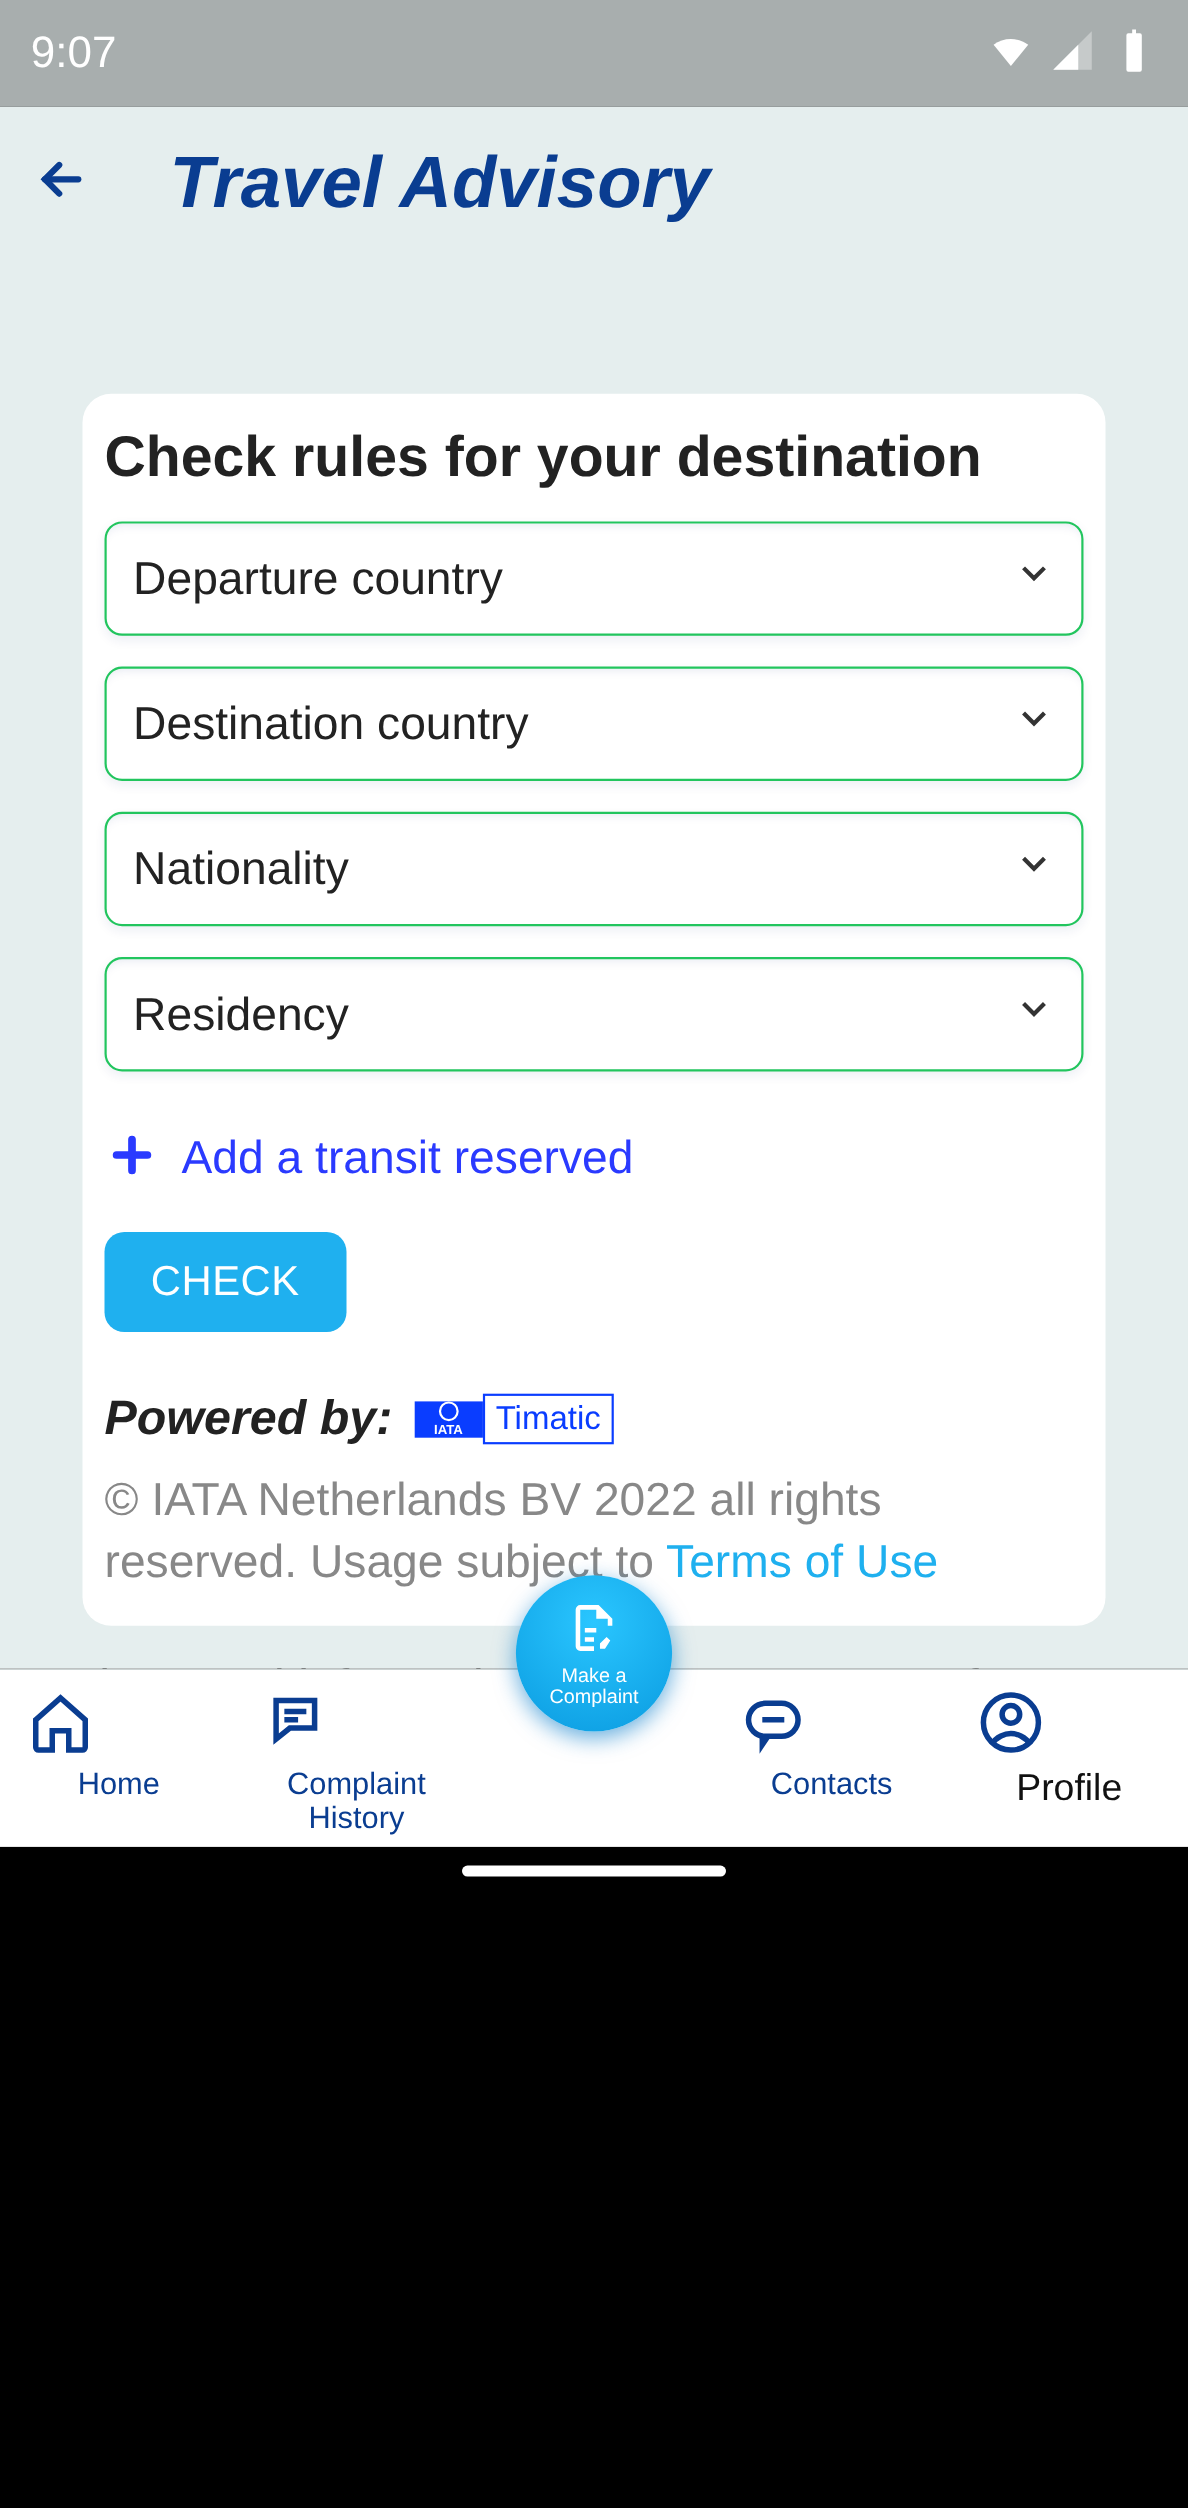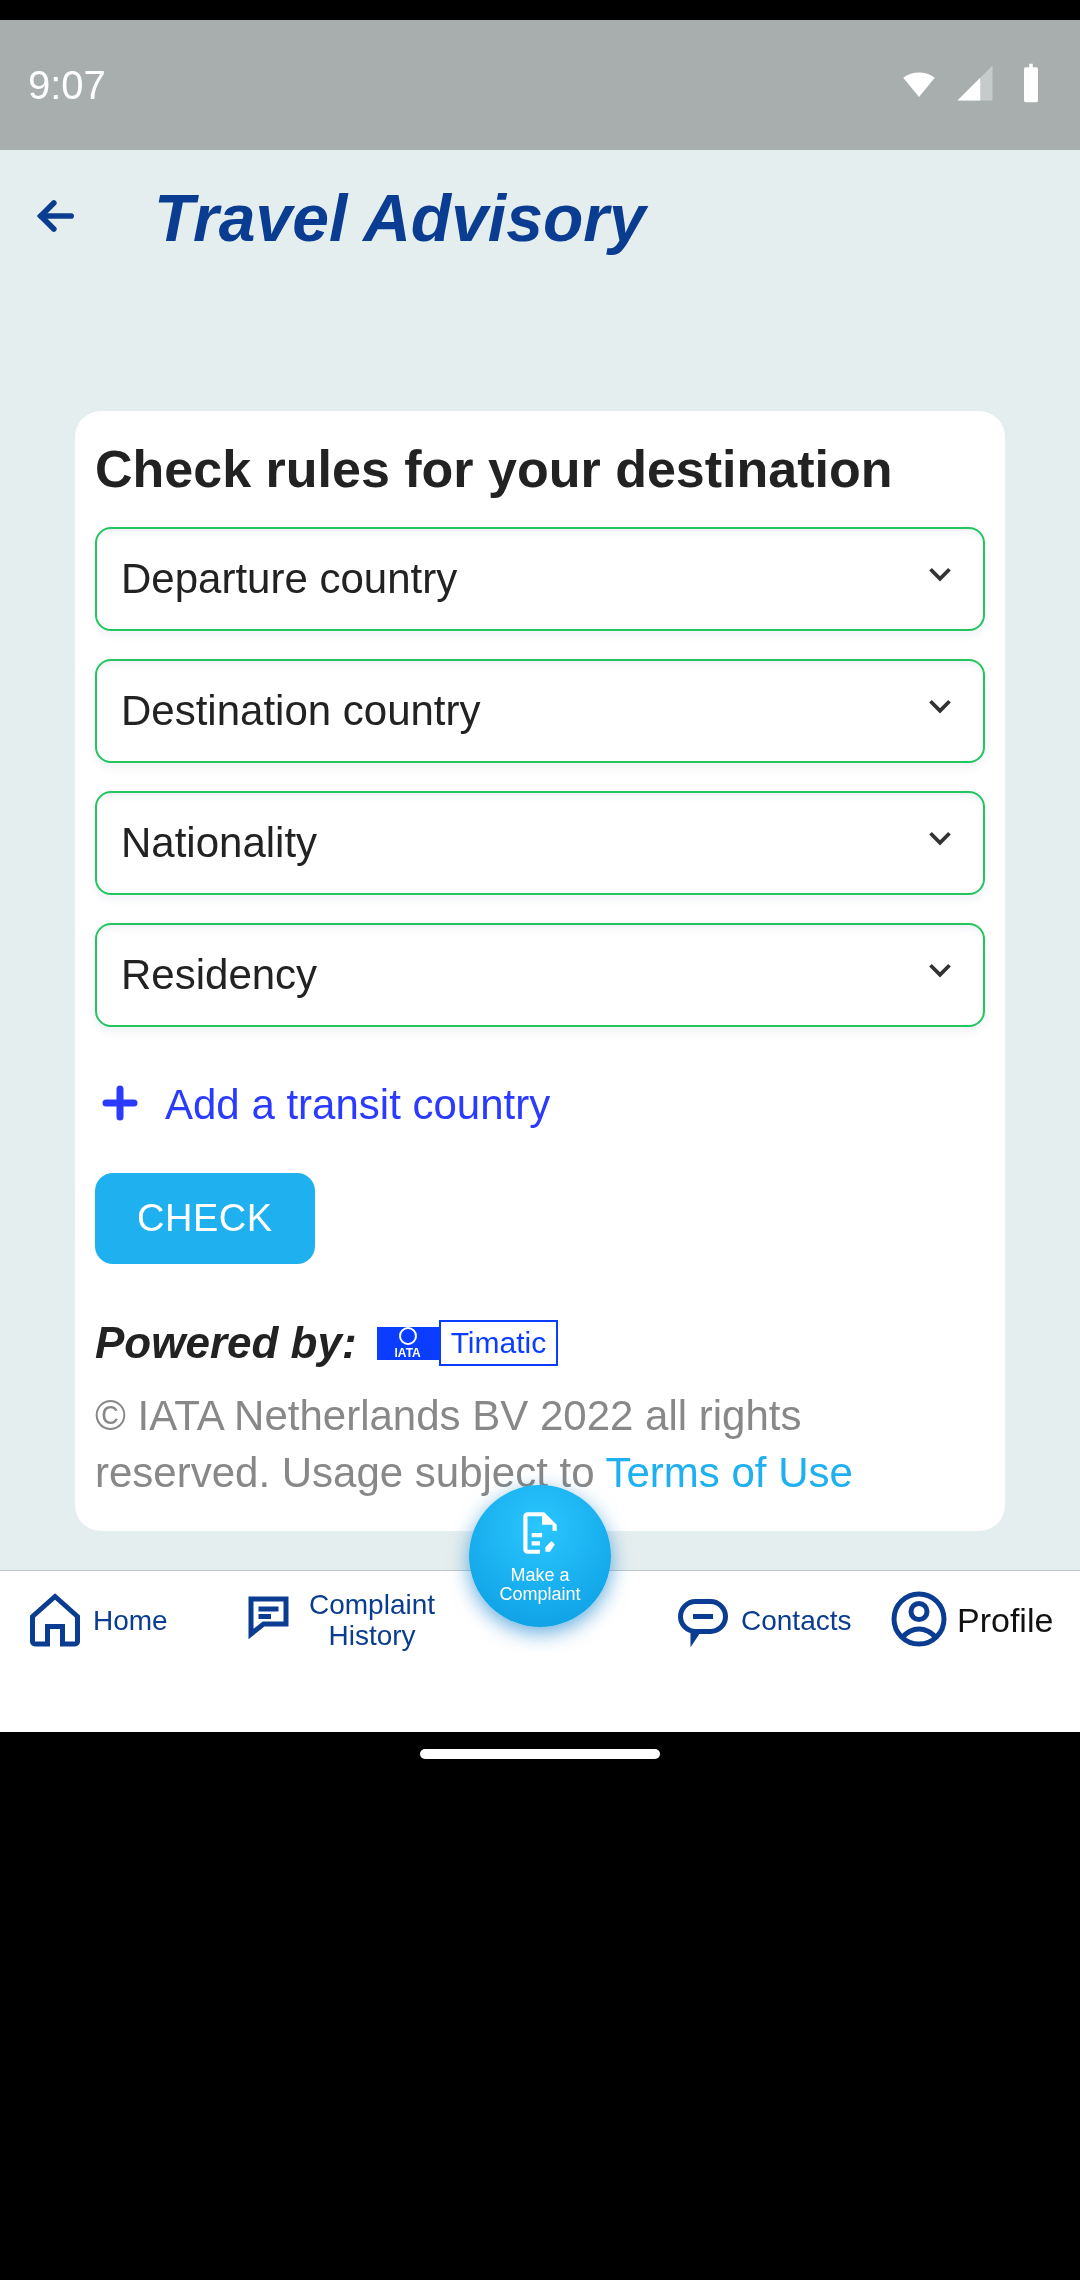--- a/index.html
+++ b/index.html
@@ -1,20 +1,20 @@
 <!DOCTYPE html>
 <html><head>
 <meta charset="utf-8">
 <style>
   * { box-sizing: border-box; margin: 0; padding: 0; }
   html, body { width: 1080px; height: 2280px; overflow: hidden; font-family: -apple-system, Helvetica, Arial, sans-serif; }
   body { background: #000; }
 
   
-  .statusbar { height: 130px; background: #a8aeae; display: flex; align-items: center; justify-content: space-between; padding: 0 28px; color: #fff; margin-top: 20px; }
+  .statusbar { height: 97px; background: #a8aeae; display: flex; align-items: center; justify-content: space-between; padding: 0 28px; color: #fff; }
   .sb-left { display: flex; align-items: center; gap: 22px; font-size: 40px; font-weight: 500; }
   .sb-right { display: flex; align-items: center; gap: 14px; }
   .sb-right svg { width: 42px; height: 42px; }
 
   
   .app { height: 1420px; background: #e5eeee; }
   .app-header { display: flex; align-items: center; padding: 30px 30px 0 30px; gap: 72px; }
   .back-arrow svg { width: 52px; height: 52px; }
   .hdr-title { font-size: 66px; font-weight: 700; font-style: italic; color: #0a3d91; }
 
@@ -38,21 +38,21 @@
   .timatic-left .globe { width: 18px; height: 18px; border: 2px solid #fff; border-radius: 50%; }
   .timatic-right { border: 2px solid #0a3dff; color: #0a3dff; font-size: 30px; padding: 4px 10px; display: flex; align-items: center; font-weight: 500; }
 
   .copyright { font-size: 42px; color: #888; margin-top: 18px; line-height: 1.35; }
   .terms-link { color: #1fb0ef; }
 
   .disclaimer { margin: 30px 48px 0 48px; font-size: 44px; font-style: italic; color: #222; text-align: center; line-height: 1.2; font-weight: 500; }
 
   
   .tabbar { height: 162px; background: #fff; border-top: 1px solid #bfc8c8; display: flex; align-items: flex-start; justify-content: space-around; padding-top: 18px; position: relative; }
-  .tab { display: flex; flex-direction: row; align-items: center; gap: 6px; width: 170px; color: #0a3d91; }
+  .tab { display: flex; flex-direction: column; gap: 6px; width: 170px; color: #0a3d91; }
   .tab svg { width: 64px; height: 60px; }
   .tab-label { font-size: 28px; text-align: center; line-height: 1.1; }
   .tab.profile .tab-label { font-size: 34px; color: #111; }
 
   .fab { position: absolute; top: -86px; left: 50%; transform: translateX(-50%); width: 142px; height: 142px; border-radius: 50%; background: radial-gradient(circle at 50% 30%, #2ac6ff, #0a9be0); display: flex; flex-direction: column; align-items: center; justify-content: center; color: #fff; box-shadow: 0 6px 20px rgba(0,120,200,0.6); }
   .fab svg { width: 50px; height: 50px; }
   .fab-label { font-size: 18px; line-height: 1.05; text-align: center; margin-top: 4px; }
 
   
   .navpill-area { height: 44px; background: #000; display: flex; align-items: center; justify-content: center; }
@@ -131,21 +131,21 @@
             <path d="M6 9l6 6 6-6"></path>
           </svg></span>
     </div>
 
     <div class="add-transit">
       <span class="plus-box">
         <svg viewBox="0 0 24 24" fill="none" stroke="#2a3aff" stroke-width="4" stroke-linecap="round">
             <path d="M12 4v16M4 12h16"></path>
           </svg>
       </span>
-      <span class="add-transit-label">Add a transit country</span>
+      <span class="add-transit-label">Add a transit reserved</span>
     </div>
 
     <div class="check-btn">CHECK</div>
 
     <div class="powered-row">
       <span class="powered-label">Powered by:</span>
       <span class="timatic-badge">
         <span class="timatic-left">
           <span class="globe"></span>
           <span>IATA</span>

